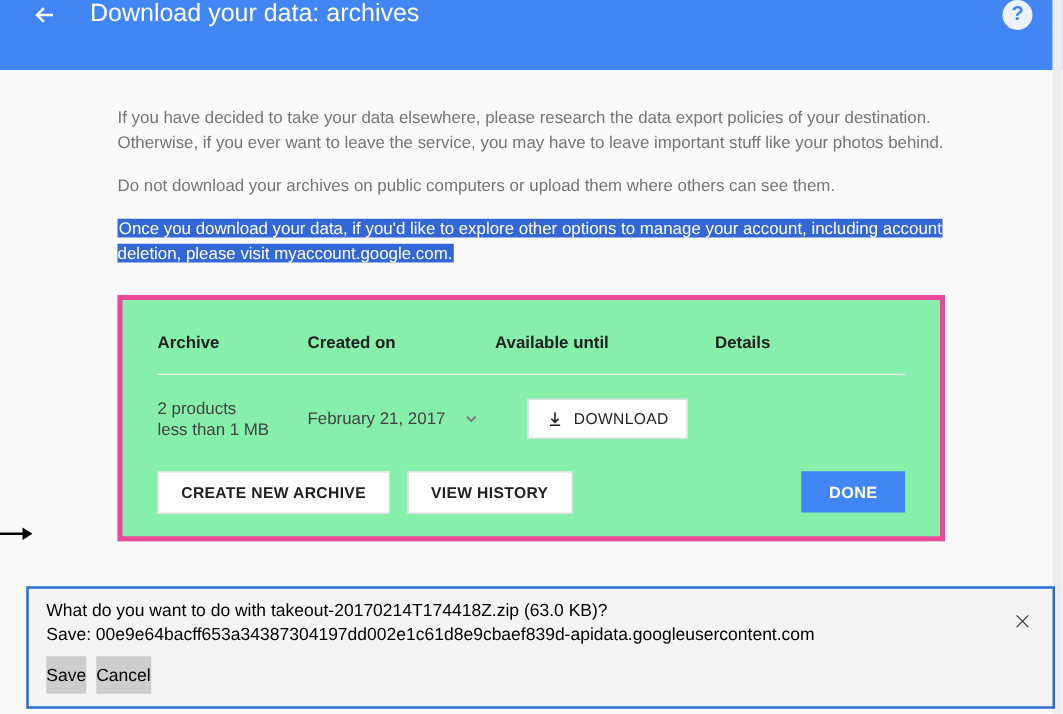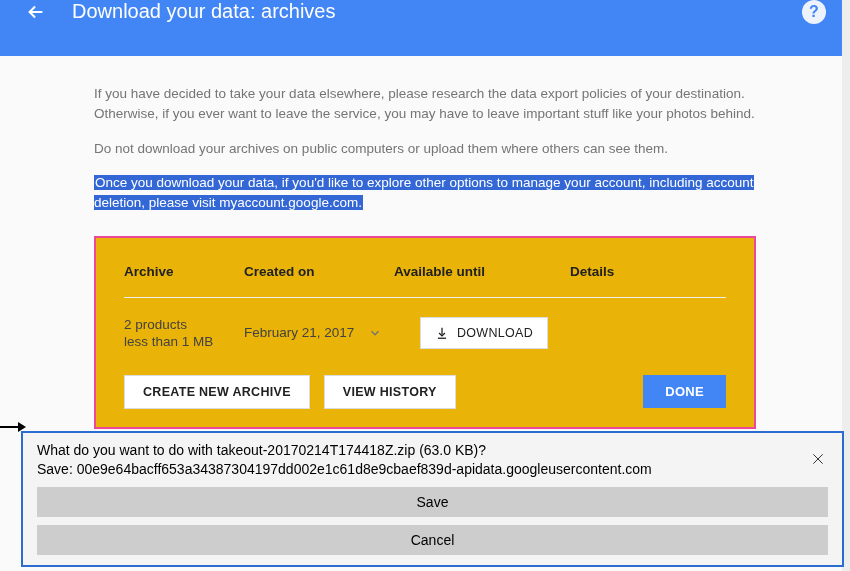--- a/index.html
+++ b/index.html
@@ -49,22 +49,22 @@
     .para {
       margin-bottom: 14px;
     }
     .highlighted {
       background: #3367d6;
       color: #ffffff;
       padding: 0 1px;
       display: inline;
     }
     .card {
-      background: #eab308;
-      border: 2px solid #ec4899;
+      background: #86efac;
+      border: 4px solid #ec4899;
       margin-top: 23px;
       padding: 24px 28px 18px 28px;
     }
     .table-head {
       display: flex;
       font-weight: 700;
       color: #212121;
       font-size: 13.5px;
       padding-bottom: 14px;
       border-bottom: 1px solid #eee;
@@ -148,21 +148,21 @@
       line-height: 1.35;
     }
     .dialog-close {
       cursor: pointer;
       padding: 2px;
       margin-top: 8px;
     }
     .dialog-btns {
       margin-top: 8px;
       display: flex;
-      flex-direction: column;
+      flex-direction: row;
       gap: 8px;
     }
     .dialog-btn {
       background: #cdcdcd;
       border: none;
       padding: 7px 0;
       font-size: 14px;
       cursor: pointer;
       color: #000;
     }

